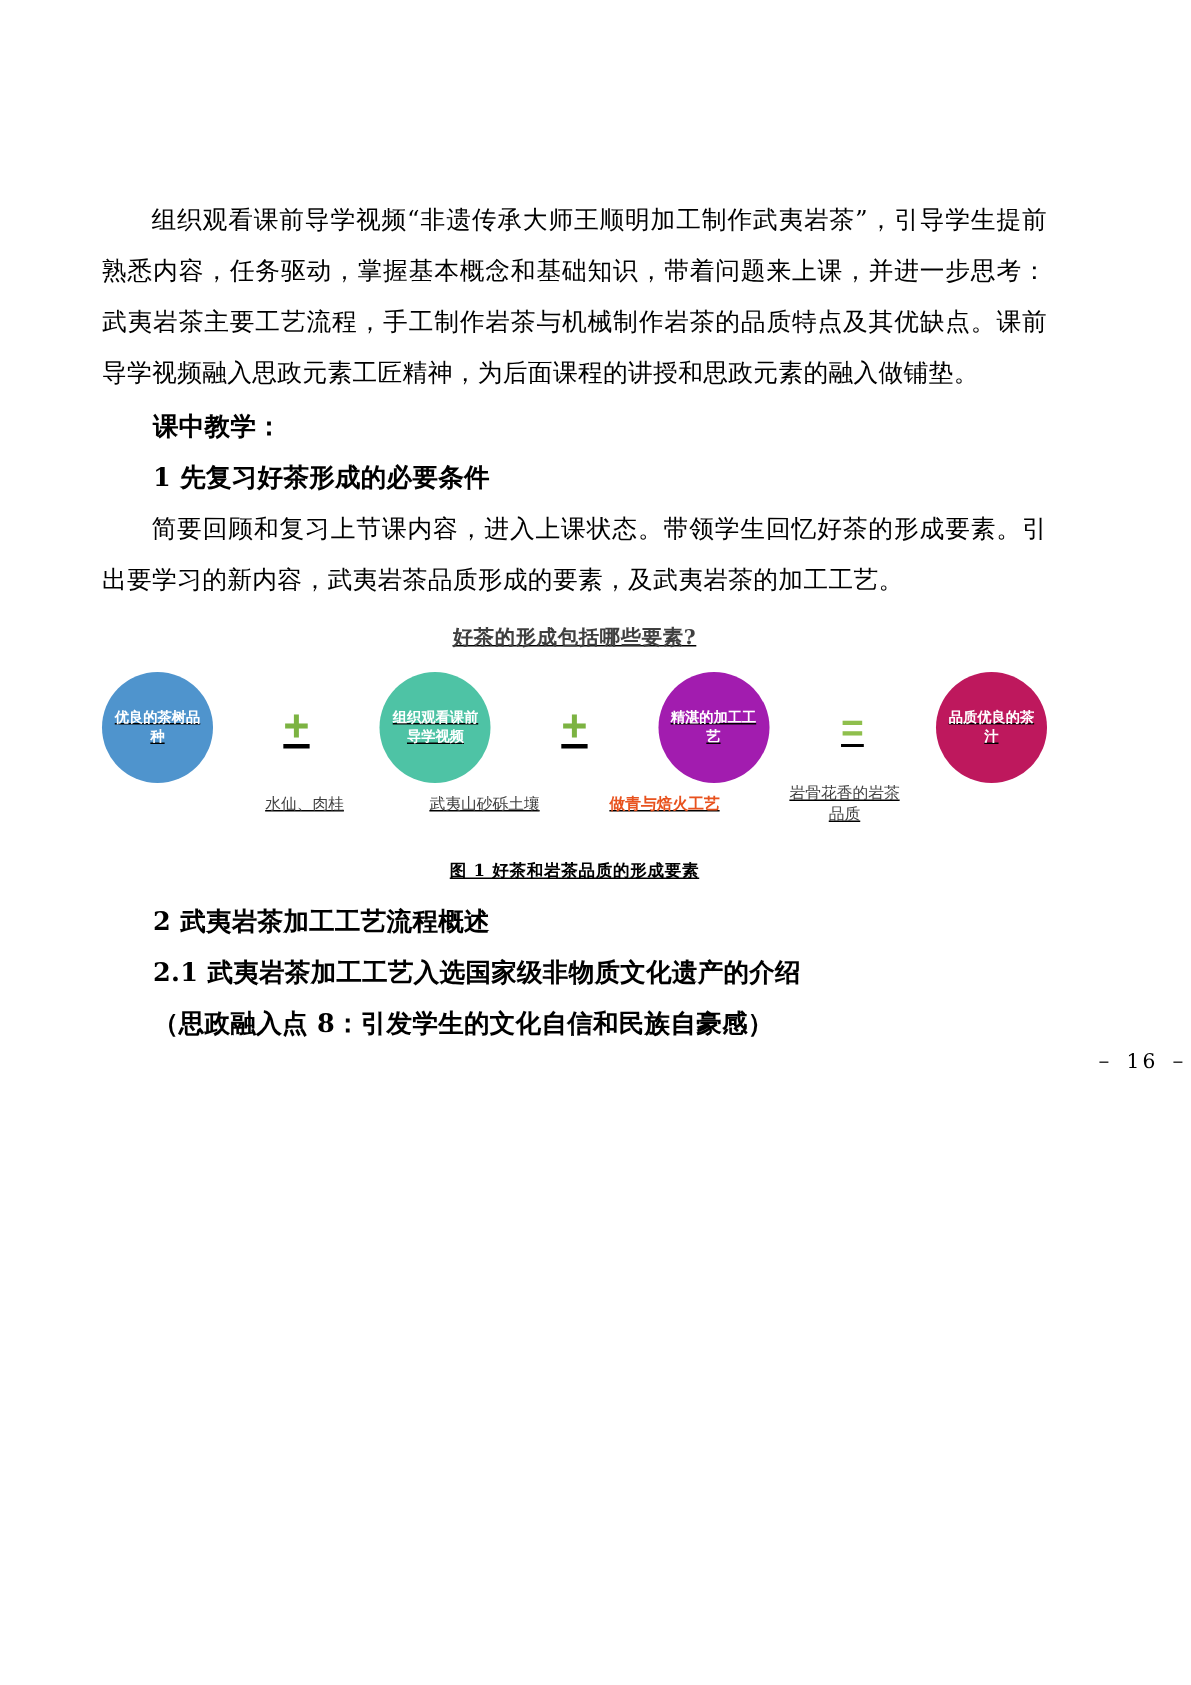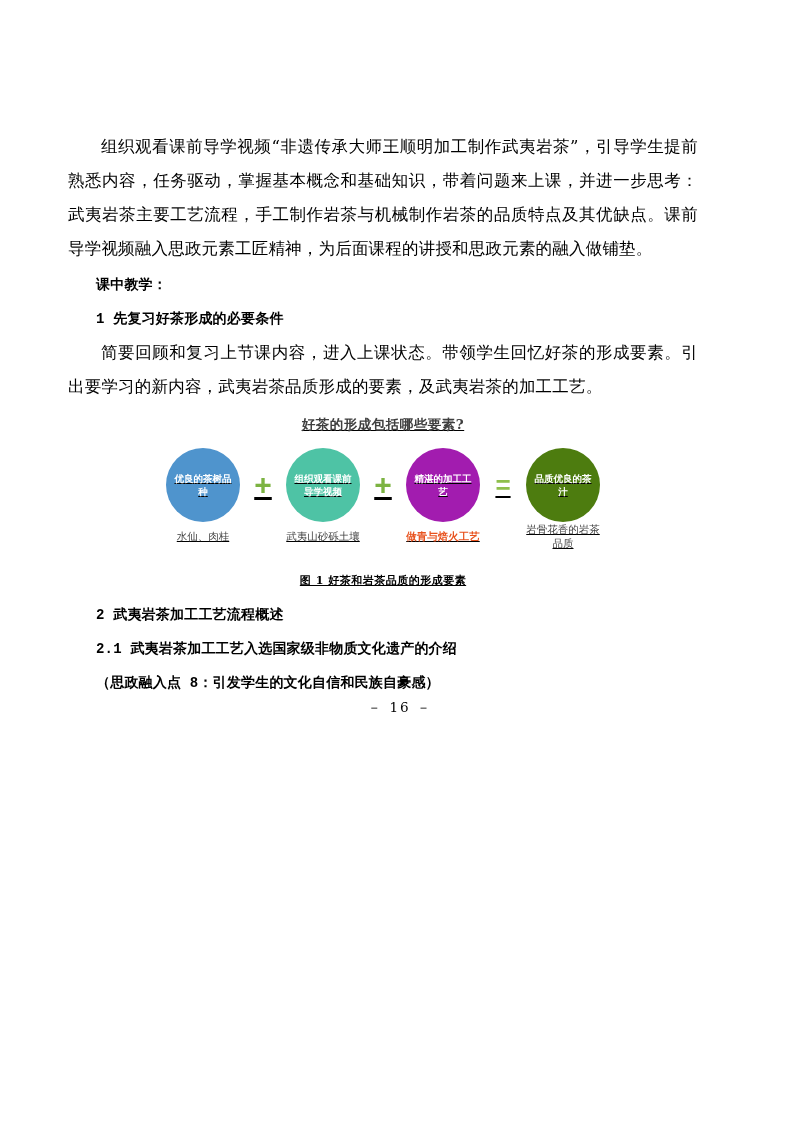--- a/index.html
+++ b/index.html
@@ -26,43 +26,42 @@
   p.body-par {
     margin: 0 0 2px 0;
     font-size: 16.5px;
     line-height: 34px;
     text-align: justify;
     text-indent: 2em;
     letter-spacing: 0.2px;
   }
   h2.head {
     margin: 0;
-    font-size: 14px;
+    font-size: 17px;
     line-height: 34px;
     font-weight: bold;
     text-indent: 2em;
     letter-spacing: 0.2px;
-    font-family: Liberation Mono, monospace;
   }
   .fig-wrap {
     margin: 12px 0 0 0;
     text-align: center;
     text-decoration: underline;
   }
   .fig-title {
     font-size: 13.5px;
     font-weight: bold;
     color: #3f3f3f;
     letter-spacing: 0.5px;
     margin-bottom: 14px;
   }
   .fig-row {
     display: flex;
     align-items: center;
-    justify-content: center;
+    justify-content: space-between;
     gap: 6px;
   }
   .bubble {
     width: 74px;
     height: 74px;
     border-radius: 50%;
     display: flex;
     align-items: center;
     justify-content: center;
     text-align: center;
@@ -114,21 +113,21 @@
     font-weight: bold;
     line-height: 34px;
     margin-top: 14px;
     letter-spacing: 0.5px;
   }
   .page-number {
     position: absolute;
     left: 0;
     right: 0;
     bottom: 78px;
-    text-align: center;
+    text-align: right;
     font-size: 13.5px;
     color: #000;
     font-family: "DejaVu Serif", serif;
     padding-left: 6px;
   }
   .pn-inner { letter-spacing: 2px; }
 </style>
 </head>
 <body>
 
@@ -146,21 +145,21 @@
   <div class="fig-wrap">
     <div class="fig-title">好茶的形成包括哪些要素?</div>
 
     <div class="fig-row">
       <div class="bubble" style="background:#4f94cd">优良的茶树品种</div>
       <div class="op">+</div>
       <div class="bubble" style="background:#4ec3a5">组织观看课前导学视频</div>
       <div class="op">+</div>
       <div class="bubble" style="background:#a21caf">精湛的加工工艺</div>
       <div class="op eq">=</div>
-      <div class="bubble" style="background:#4d7c0f">品质优良的茶汁</div>
+      <div class="bubble" style="background:#be185d">品质优良的茶汁</div>
     </div>
 
     <div class="cap-row">
       <div class="cap">水仙、肉桂</div>
       <div class="cap spacer"></div>
       <div class="cap">武夷山砂砾土壤</div>
       <div class="cap spacer"></div>
       <div class="cap hl">做青与焙火工艺</div>
       <div class="cap spacer"></div>
       <div class="cap">岩骨花香的岩茶品质</div>

